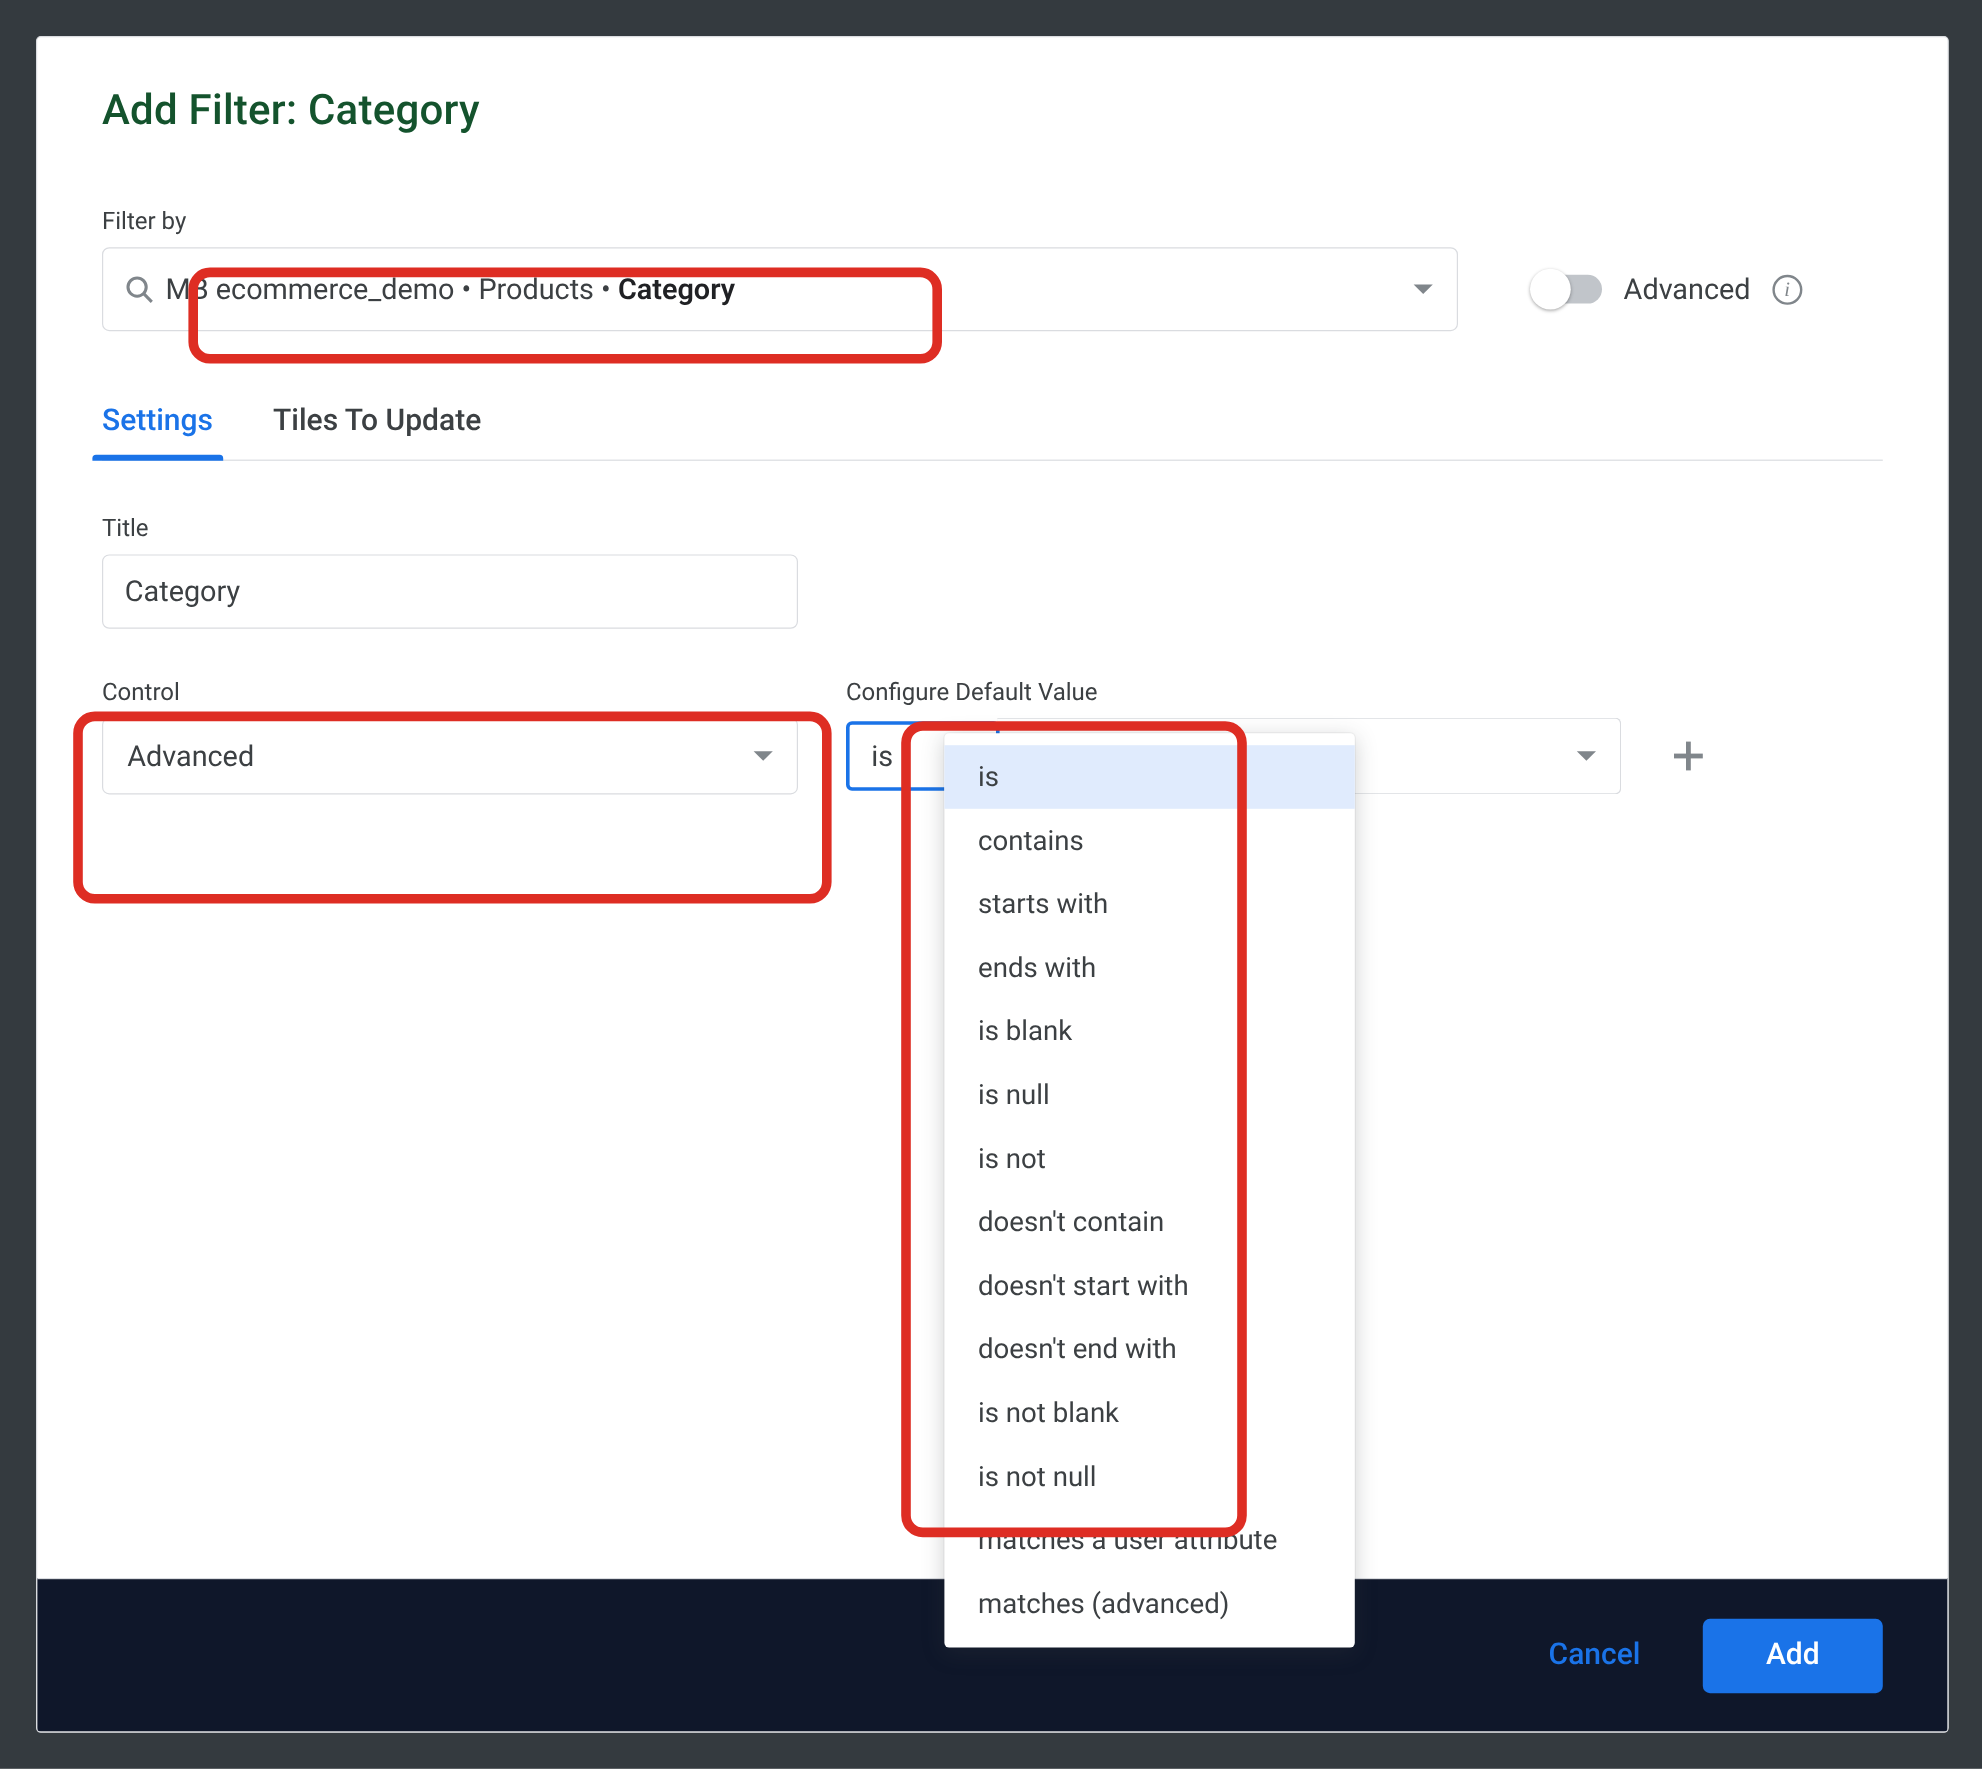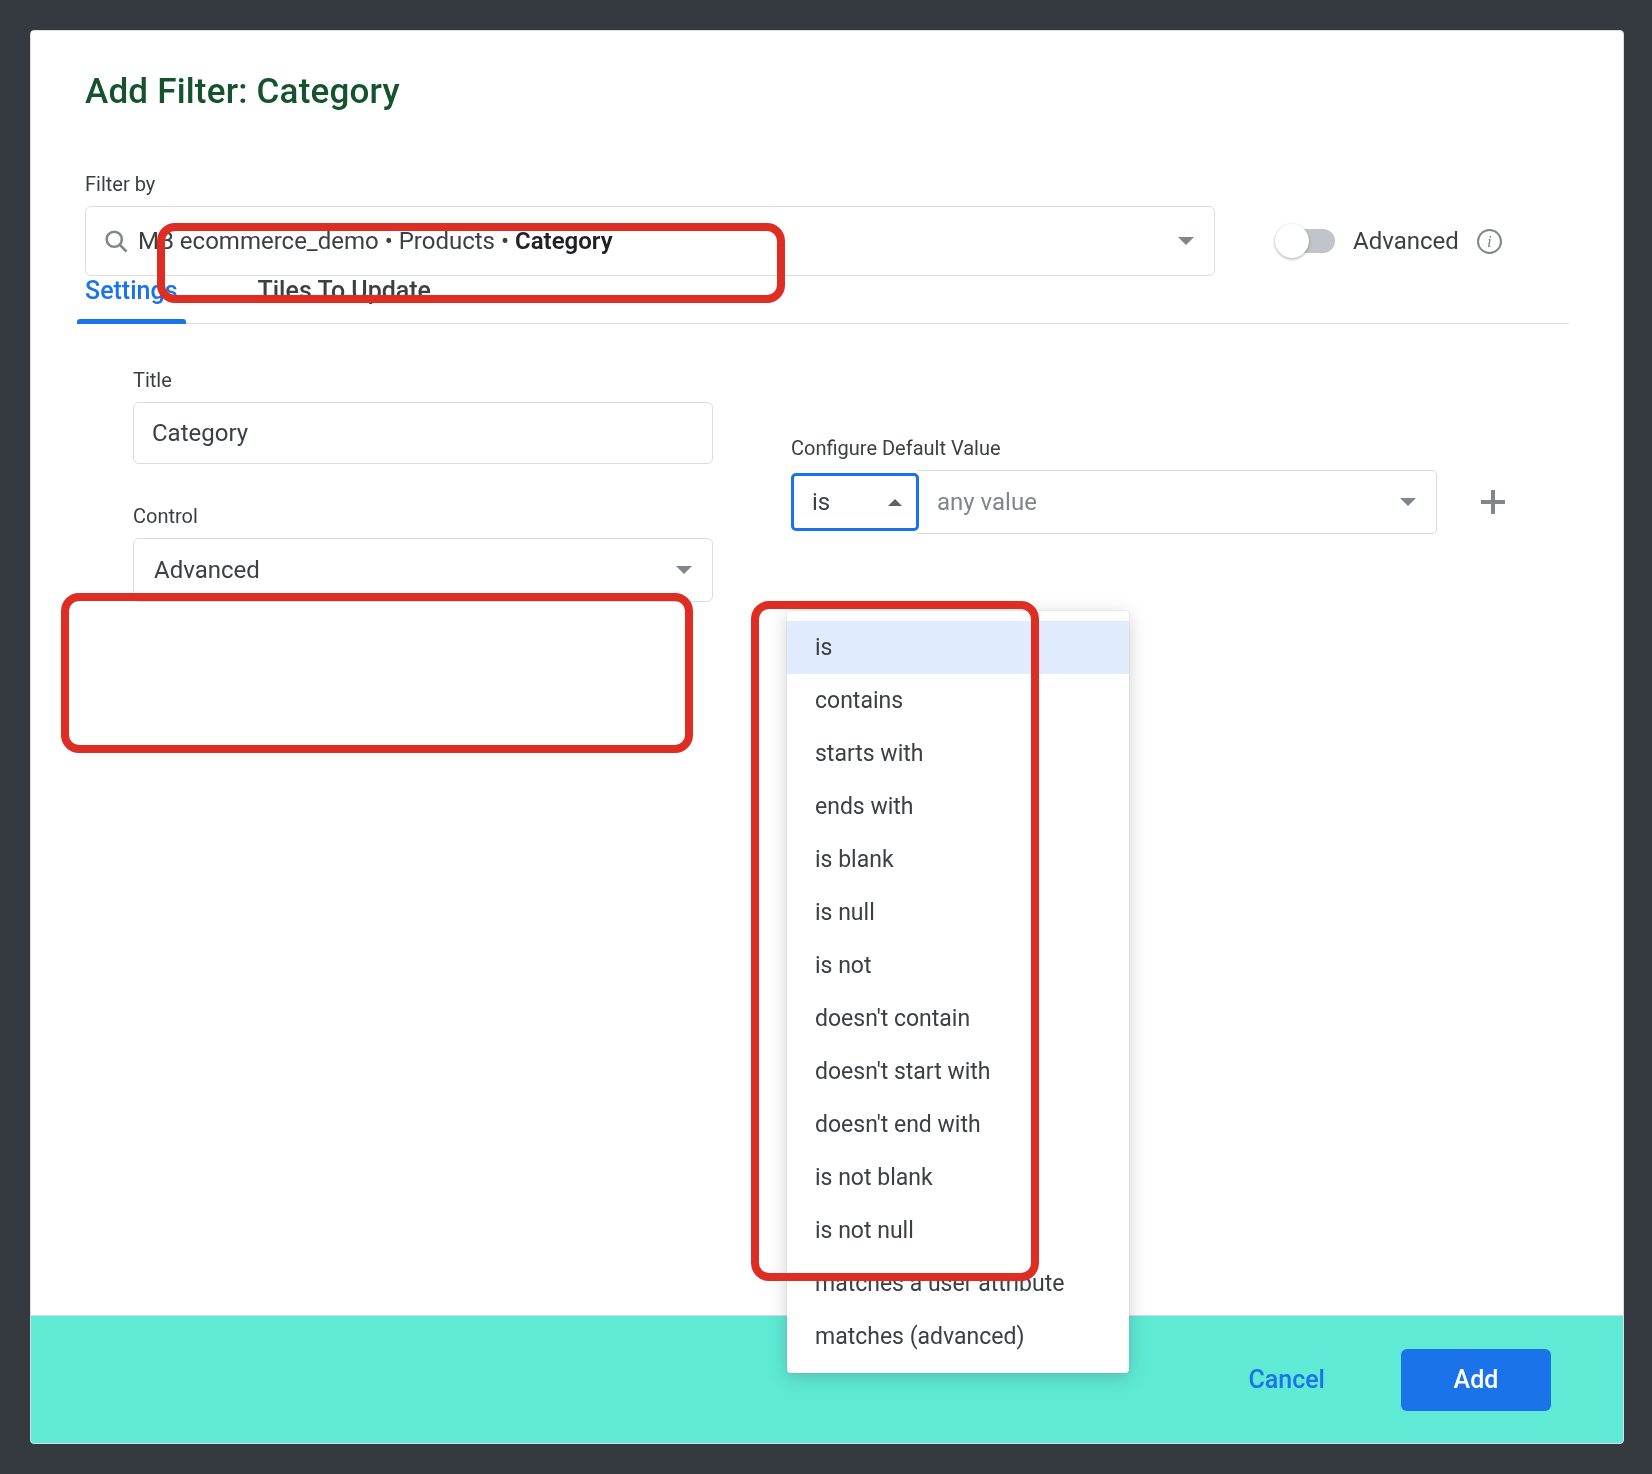--- a/index.html
+++ b/index.html
@@ -92,22 +92,23 @@
   .adv-label { font-size: 24px; color: #3c4043; }
   .info-icon {
     width: 25px; height: 25px;
     border: 2px solid #80868b; border-radius: 50%;
     display: inline-flex; align-items: center; justify-content: center;
     color: #80868b; font-size: 17px; font-family: Georgia, serif;
     font-style: italic; line-height: 1;
   }
 
   .tabs {
-    display: flex;
-    gap: 80px;
+    margin-top: 60px;
+    display: flex;
+    gap: 50px;
     border-bottom: 1px solid #dadce0;
   }
   .tab {
     padding: 0 0 18px 0;
     font-size: 25px;
     font-weight: 500;
     color: #3c4043;
     cursor: pointer;
     position: relative;
   }
@@ -116,24 +117,23 @@
     content: "";
     position: absolute;
     left: -8px; right: -8px; bottom: -1px;
     height: 5px;
     background: #1a73e8;
     border-radius: 3px 3px 0 0;
   }
 
   .settings-body {
     display: flex;
-    gap: 78px;
+    gap: 40px;
     margin-top: 44px;
-    align-items: center;
-    margin-left: 48px;
+    align-items: flex-end;
   }
   .left-col { width: 580px; }
   .right-col { flex: 1; }
 
   .text-input {
     width: 100%;
     height: 62px;
     border: 1px solid #dadce0;
     border-radius: 6px;
     font-size: 24px;
@@ -246,23 +246,23 @@
 
   
   .footer {
     position: absolute;
     left: 0; right: 0; bottom: 0;
     height: 128px;
     border-top: 1px solid #dadce0;
     display: flex;
     align-items: center;
     justify-content: flex-end;
-    padding: 0 72px;
-    gap: 42px;
-    background: #5eead4;
+    padding: 0 54px;
+    gap: 18px;
+    background: #0f172a;
   }
   .btn {
     height: 62px;
     border-radius: 6px;
     font-size: 25px;
     font-weight: 500;
     padding: 0 34px;
     display: flex; align-items: center; justify-content: center;
     cursor: pointer;
     border: none;

